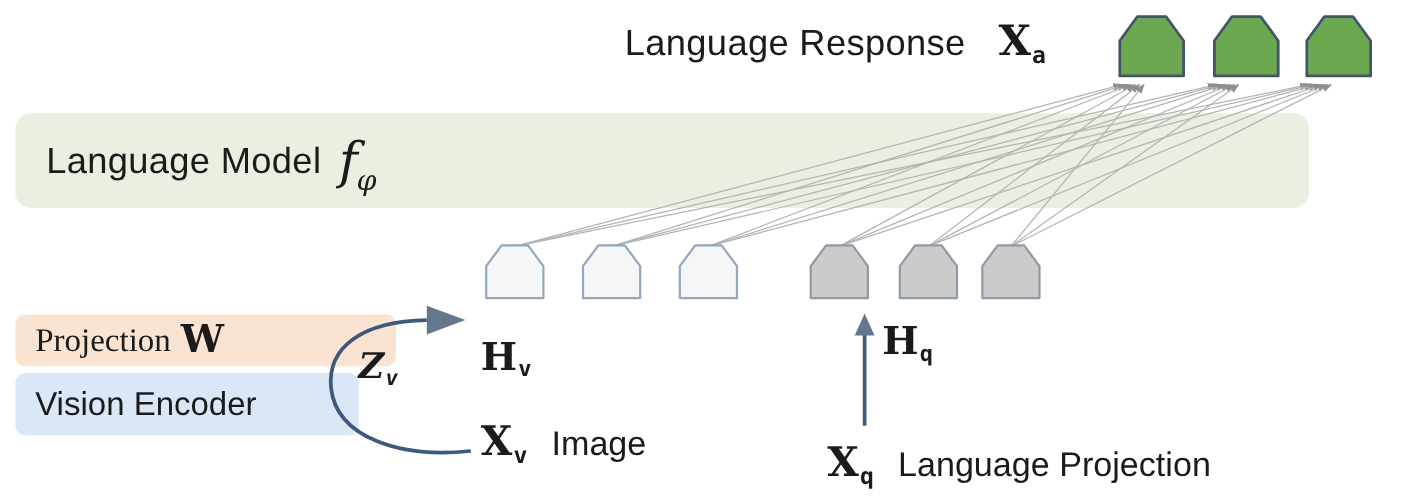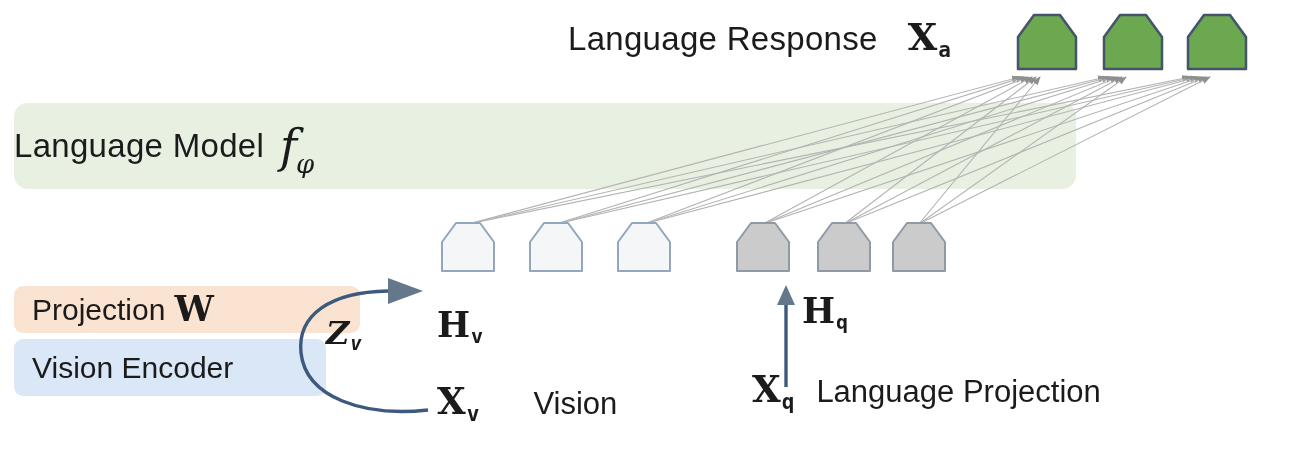--- a/index.html
+++ b/index.html
@@ -4,26 +4,26 @@
 <style>
   html,body { margin:0; padding:0; background:#ffffff; }
   .canvas {
     position:relative; width:1292px; height:451px; background:#ffffff;
     font-family:"Liberation Sans", sans-serif; color:var(--text,#1b1b1b);
     overflow:hidden;
   }
 
   
   .bar { position:absolute; display:flex; align-items:center; box-sizing:border-box; }
-  .lm-bar  { left:14px; top:103px; width:1062px; height:86px; border-radius:14px; background:var(--language-model-bar); }
+  .lm-bar  { left:14px; top:103px; width:1176px; height:86px; border-radius:14px; background:var(--language-model-bar); padding-left:28px; }
   .proj-bar{ left:14px; top:286px; width:346px;  height:47px; border-radius:9px;  background:var(--projection-bar);     padding-left:18px; }
   .ve-bar  { left:14px; top:339px; width:312px;  height:57px; border-radius:9px;  background:var(--vision-encoder-bar); padding-left:18px; }
 
   .lm-label   { font-size:33px; letter-spacing:.3px; }
-  .proj-label { font-size:30px; }
+  .proj-label { font-size:30px;font-family:Liberation Serif, serif; }
   .ve-label   { font-size:30px; }
 
   
   .math { white-space:nowrap; }
   .msym { font-family:"DejaVu Serif", serif; font-weight:700; line-height:1; }
   .msub { font-family:"DejaVu Sans Mono", monospace; font-weight:700; position:relative; margin-left:1px; }
   .sz-lg .msym { font-size:38px; } .sz-lg .msub { font-size:21px; top:7px; }
   .sz-md .msym { font-size:35px; } .sz-md .msub { font-size:20px; top:6px; }
   .sz-sm .msym { font-size:32px; } .sz-sm .msub { font-size:19px; top:6px; }
   .sz-xl .msym { font-size:37px; } .sz-xl .msub { font-size:21px; top:7px; }
@@ -34,22 +34,22 @@
   .w-sym { font-family:"DejaVu Serif", serif; font-weight:700; font-size:35px; margin-left:9px; position:relative; top:-1px; }
 
   
   .label-row { position:absolute; display:flex; align-items:baseline; white-space:nowrap;justify-content:center; }
   .lr-row  { left:568px; top:18px; }
   .lr-text { font-size:33px; letter-spacing:.3px; }
   .xa      { margin-left:30px; }
   .hv-label { position:absolute; left:437px; top:307px; }
   .hq-label { position:absolute; left:802px; top:293px;text-align:right; }
   .zv-label { position:absolute; left:326px; top:317px;font-style:italic; }
-  .xv-row  { left:437px; top:383px;gap:32px; }
-  .xq-row  { left:752px; top:371px; }
+  .xv-row  { left:437px; top:383px; }
+  .xq-row  { left:752px; top:402px; }
   .word-label { font-size:31px; margin-left:22px; }
 
   
   .token { position:absolute; }
   .tok-green { fill:var(--token-green-fill); stroke:var(--token-green-stroke); stroke-width:2.5; stroke-linejoin:round; }
   .tok-light { fill:var(--token-light-fill); stroke:var(--token-light-stroke); stroke-width:2;   stroke-linejoin:round; }
   .tok-gray  { fill:var(--token-gray-fill);  stroke:var(--token-gray-stroke);  stroke-width:2;   stroke-linejoin:round; }
 
   
   .overlay { position:absolute; left:0; top:0; pointer-events:none; }
@@ -146,21 +146,21 @@
   </div>
 
   <span class="math sz-md hv-label"><span class="msym">H</span><span class="msub">v</span></span>
 
   <span class="math sz-md hq-label"><span class="msym">H</span><span class="msub">q</span></span>
 
   <span class="math sz-sm zv-label"><span class="msym">Z</span><span class="msub">v</span></span>
 
   <div class="label-row xv-row">
     <span class="math sz-xl"><span class="msym">X</span><span class="msub">v</span></span>
-    <span class="word-label">Vision</span>
+    <span class="word-label">Image</span>
   </div>
 
   <div class="label-row xq-row">
     <span class="math sz-xl"><span class="msym">X</span><span class="msub">q</span></span>
     <span class="word-label">Language Projection</span>
   </div>
 
 </div>
 
 </body></html>

